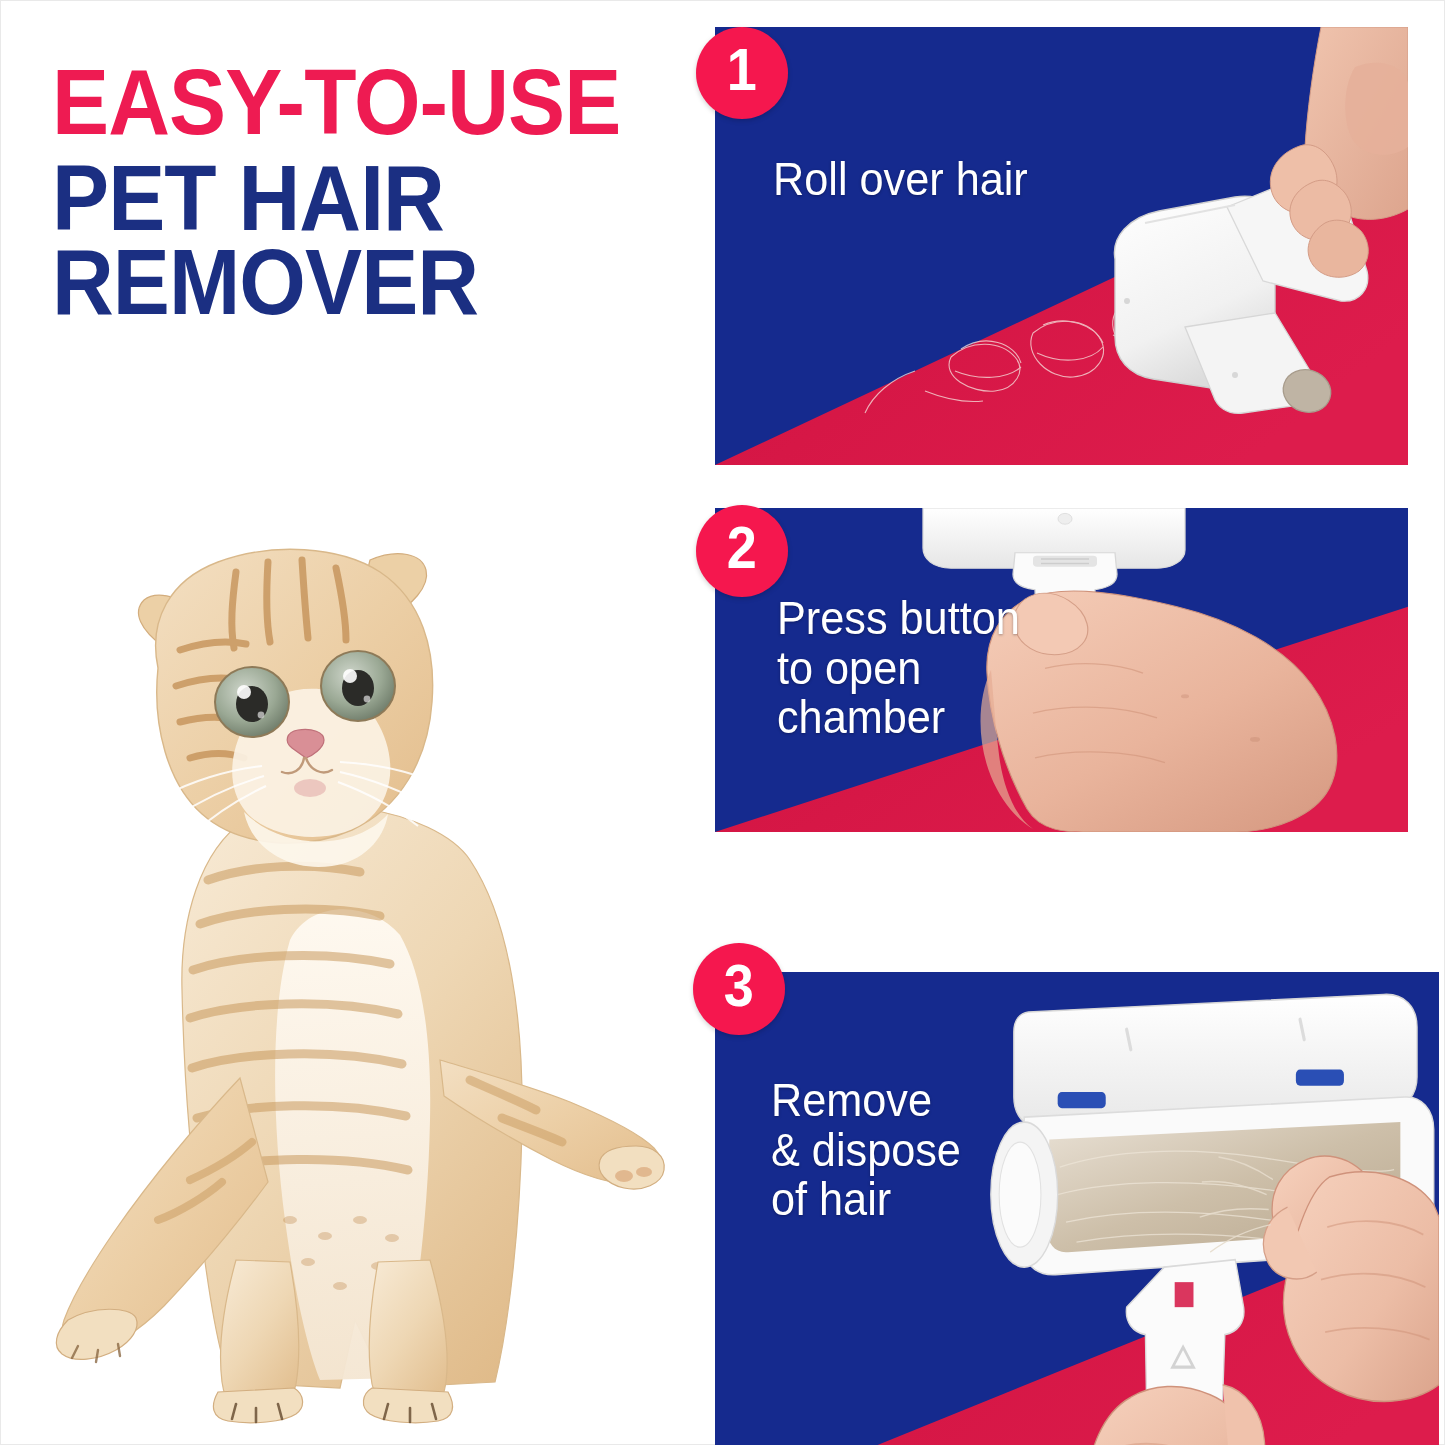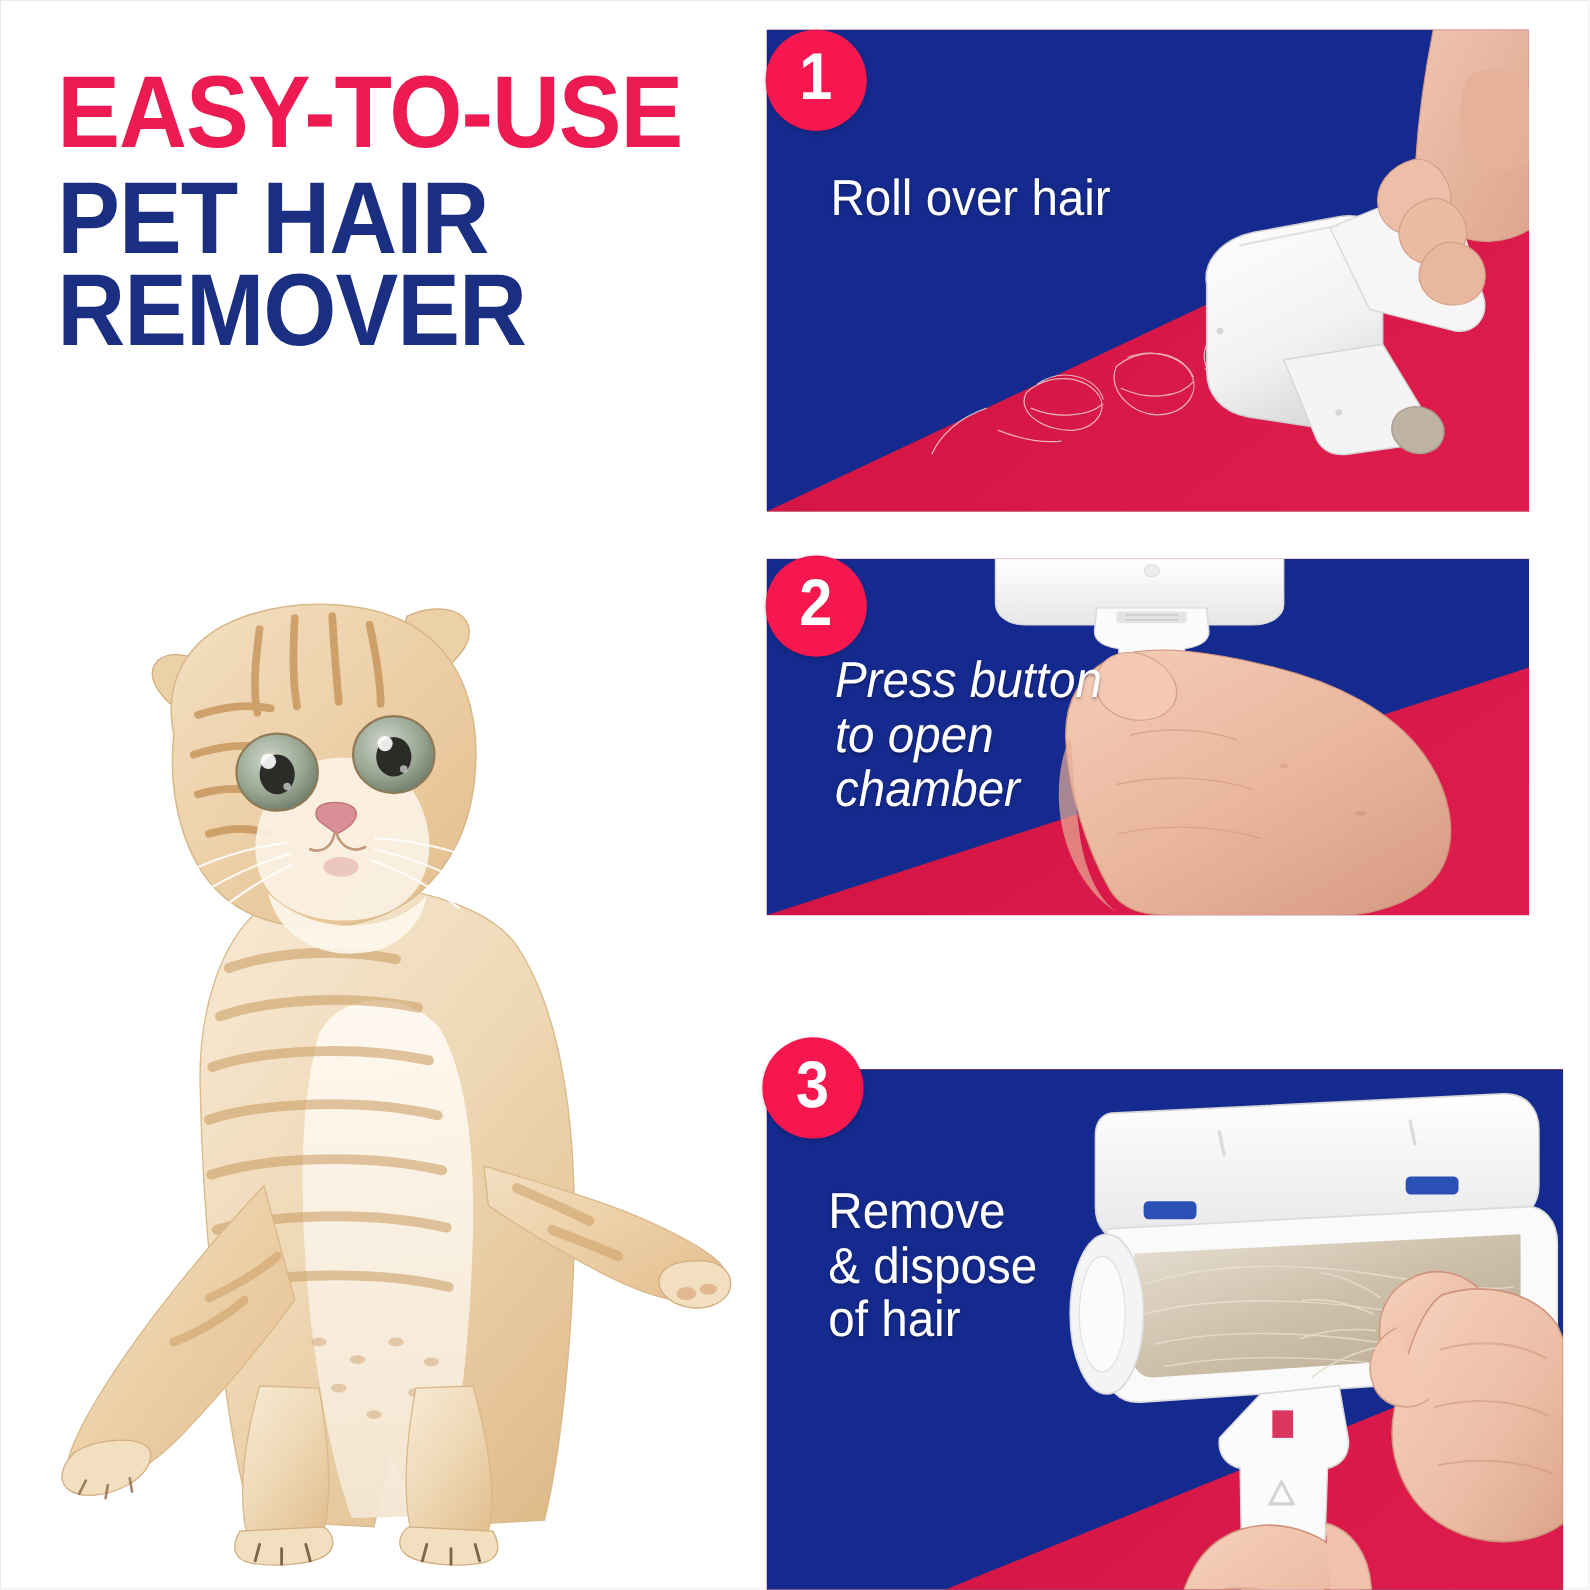--- a/index.html
+++ b/index.html
@@ -36,27 +36,27 @@
   .hl-3{ font-size:93px; color:#1b2f82; margin-top:4px;}
 
   .cat-wrap{
     position:absolute;left:40px;top:520px;width:640px;height:905px;
   }
   .cat-wrap svg{display:block;width:100%;height:100%;}
 
   
   .panel{
     position:absolute;
-    left:697px;
+    left:715px;
     width:693px;
     overflow:hidden;
-    background:#b91c1c;
+    background:#8b5cf6;
   }
   #panel-1{ top:27px;  height:438px; }
-  #panel-2{ top:508px; height:324px;font-style:italic; }
+  #panel-2{ top:508px; height:324px; }
   #panel-3{ top:972px; height:539px;padding-left:31px; }
 
   .panel-art{position:absolute;inset:0;width:100%;height:100%;}
 
   .step-text{
     position:absolute;
     color:#ffffff;
     font-family:"Liberation Sans Narrow","Liberation Sans",sans-serif;
     font-weight:normal;
     font-size:46px;

